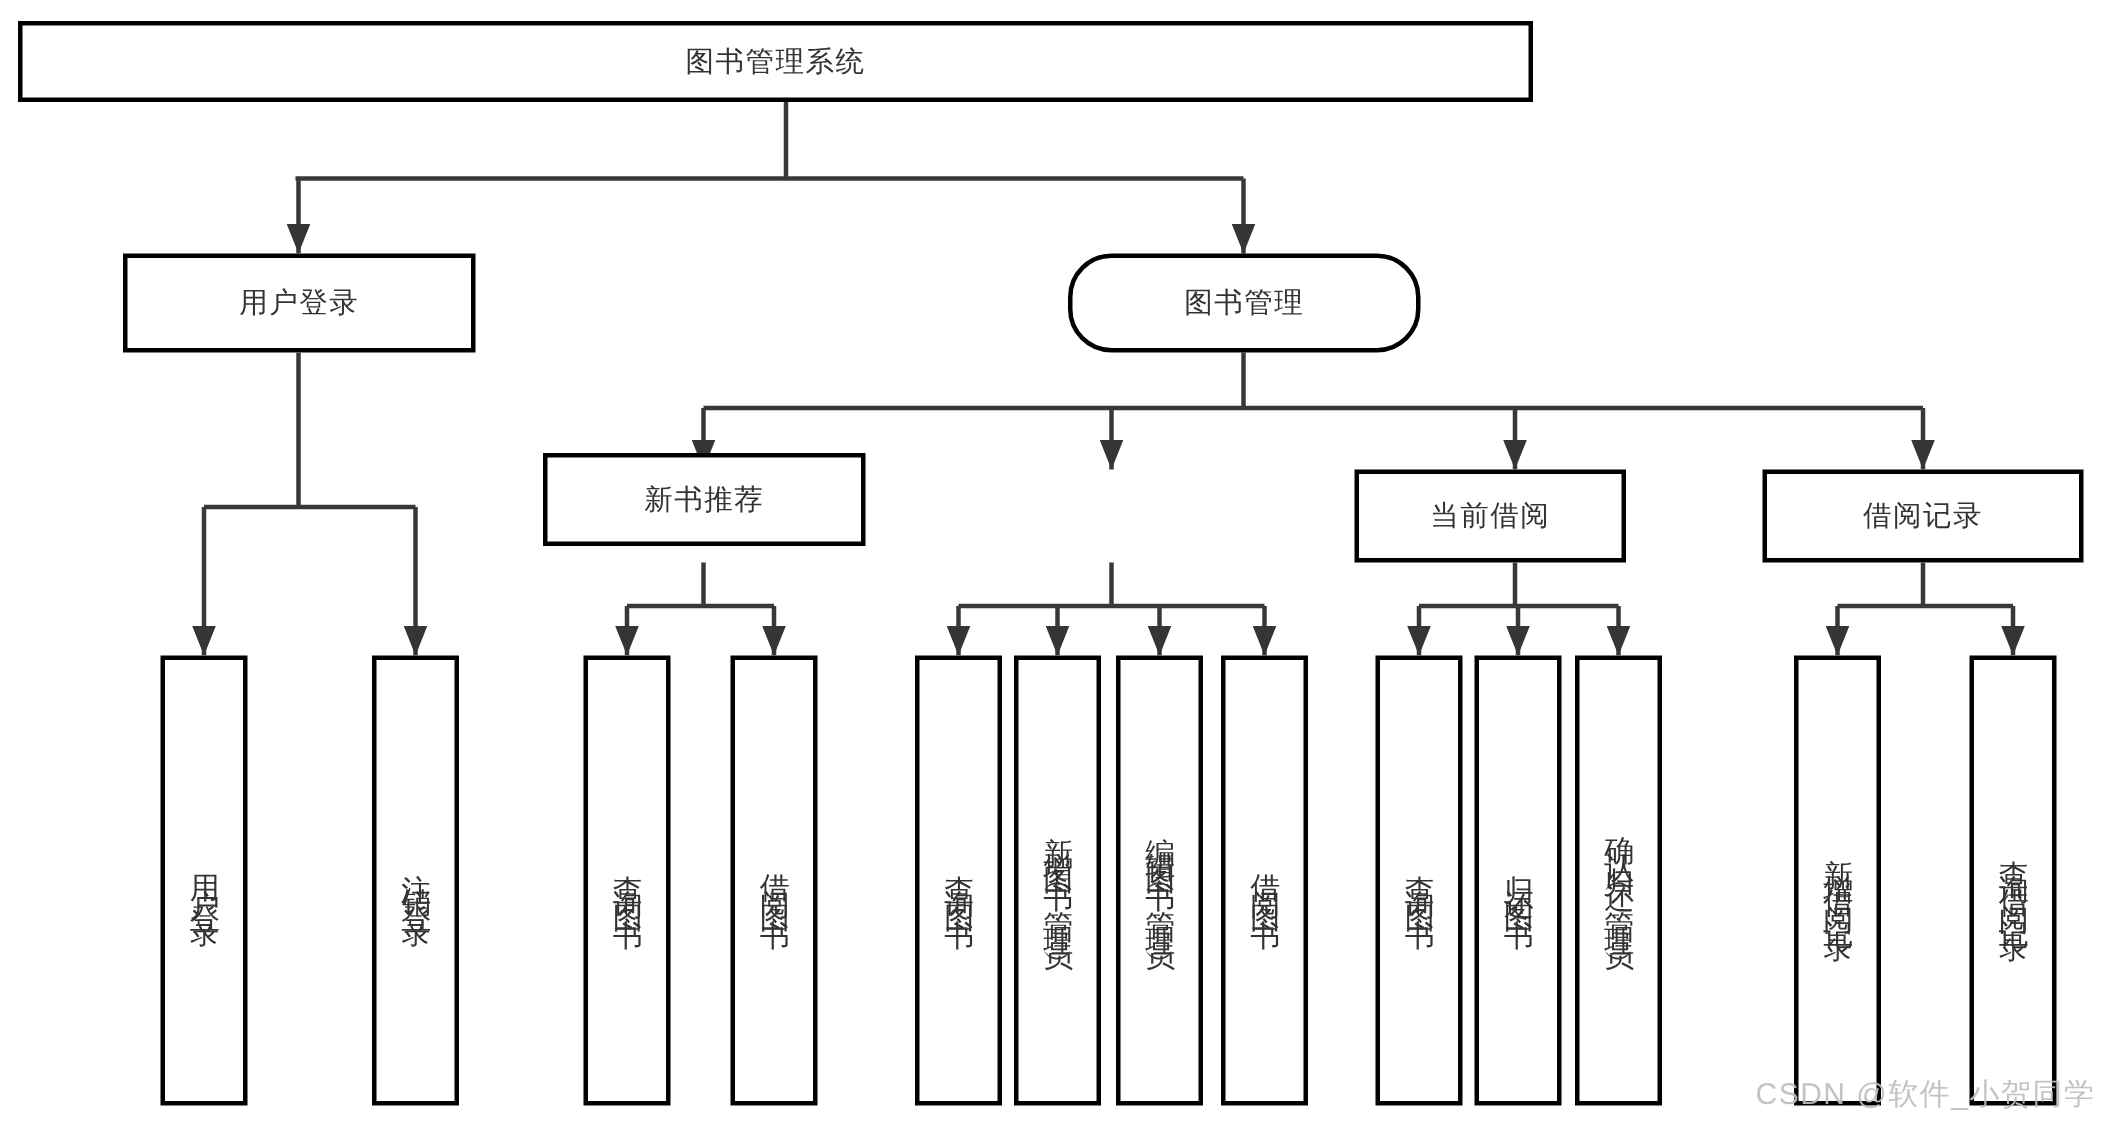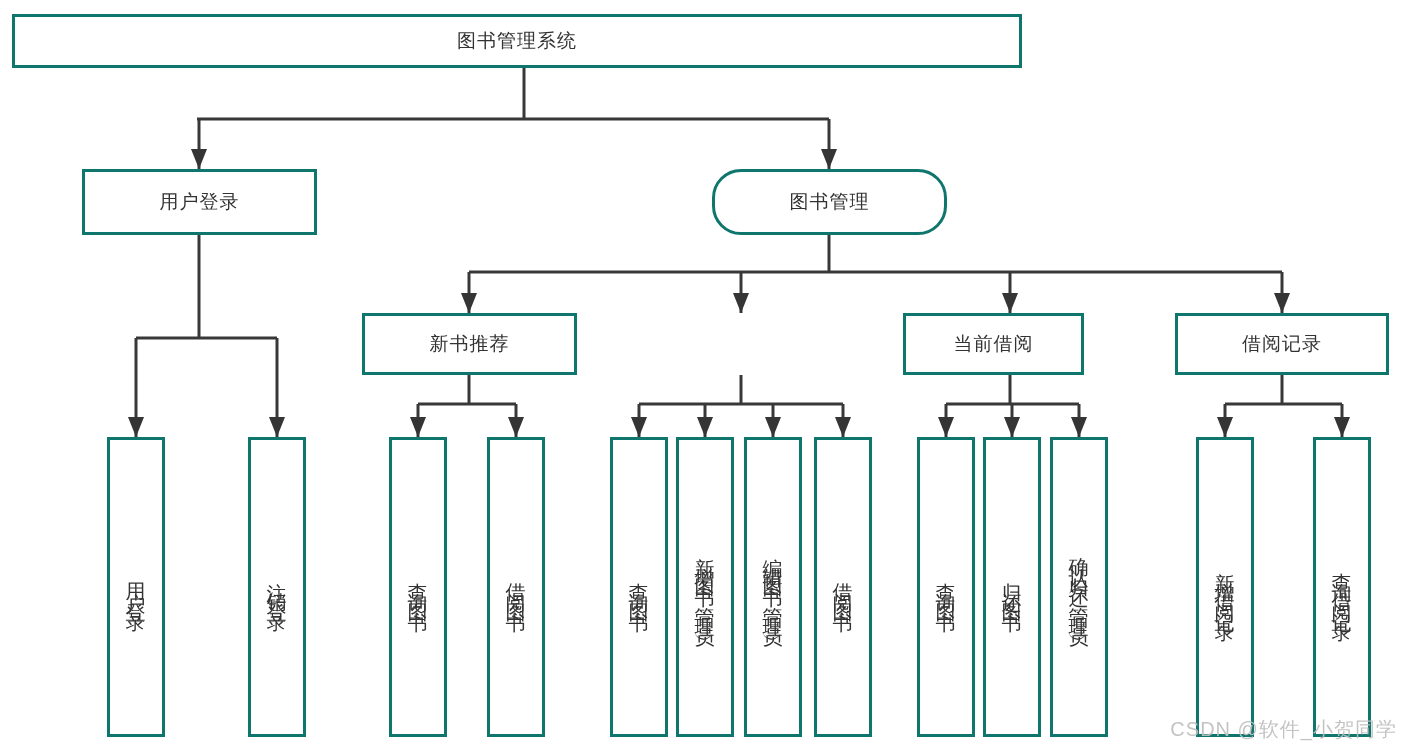--- a/index.html
+++ b/index.html
@@ -8,21 +8,21 @@
     width:1405px;height:747px;
     background:#ffffff;
     font-family:"Liberation Sans", sans-serif;
     overflow:hidden;
   }
   .connectors{position:absolute;left:0;top:0;width:1405px;height:747px;}
   .connectors line{stroke:#383838;stroke-width:3;}
   .node{
     position:absolute;
     box-sizing:border-box;
-    border:3px solid #0f766e;
+    border:3px solid #000000;
     background:#ffffff;
     color:#333333;
     display:flex;align-items:center;justify-content:center;
     text-align:center;
   }
   .hnode{font-size:19px;letter-spacing:1px;}
   .root{left:12px;top:14px;width:1010px;height:54px;}
   .leaf{
     top:437px;width:58px;height:300px;
     writing-mode:vertical-rl;
@@ -106,21 +106,21 @@
       <line x1="1225" y1="404" x2="1225" y2="437" marker-end="url(#arrow)"></line>
       <line x1="1342" y1="404" x2="1342" y2="437" marker-end="url(#arrow)"></line>
     </g>
   </svg>
 
   <div class="node hnode root">图书管理系统</div>
 
   <div class="node hnode" style="left:82px;top:169px;width:235px;height:66px;">用户登录</div>
   <div class="node hnode" style="left:712px;top:169px;width:235px;height:66px;border-radius:29px;">图书管理</div>
 
-  <div class="node hnode" style="left:362px;top:313px;width:215px;height:62px;">新书推荐</div>
+  <div class="node hnode" style="left:362px;top:302px;width:215px;height:62px;">新书推荐</div>
   <div class="node hnode" style="left:903px;top:313px;width:181px;height:62px;">当前借阅</div>
   <div class="node hnode" style="left:1175px;top:313px;width:214px;height:62px;">借阅记录</div>
 
   <div class="node leaf" style="left:107px;">用户登录</div>
   <div class="node leaf" style="left:248px;">注销登录</div>
 
   <div class="node leaf" style="left:389px;">查询图书</div>
   <div class="node leaf" style="left:487px;">借阅图书</div>
 
   <div class="node leaf" style="left:610px;">查询图书</div>

